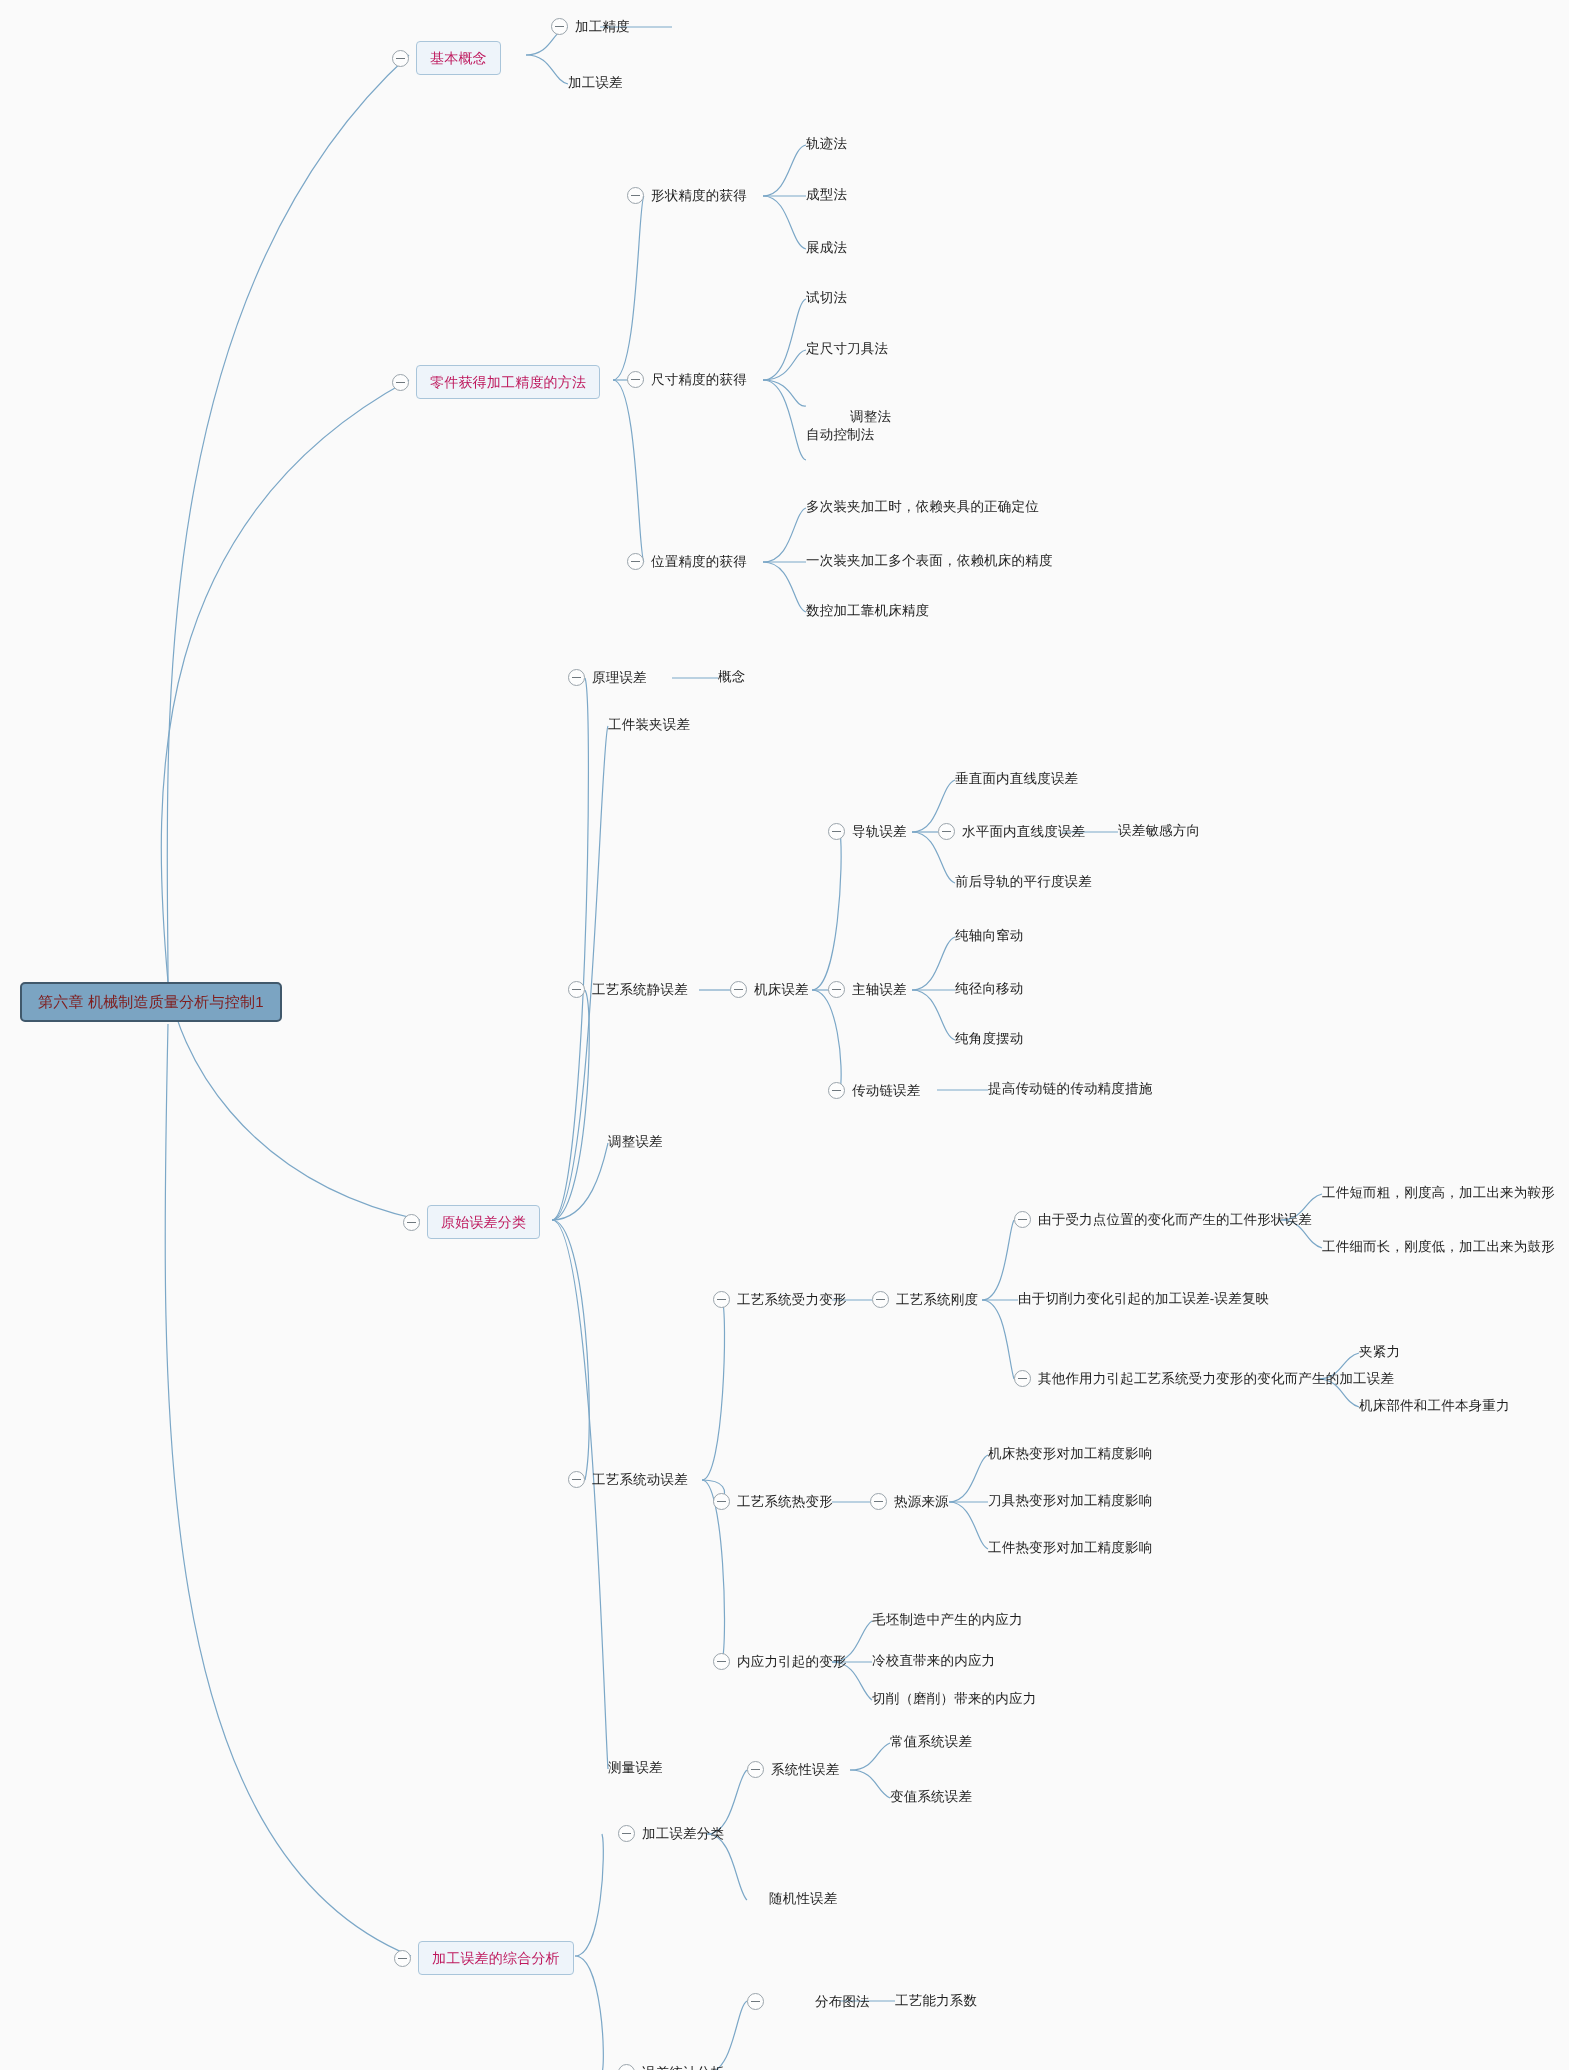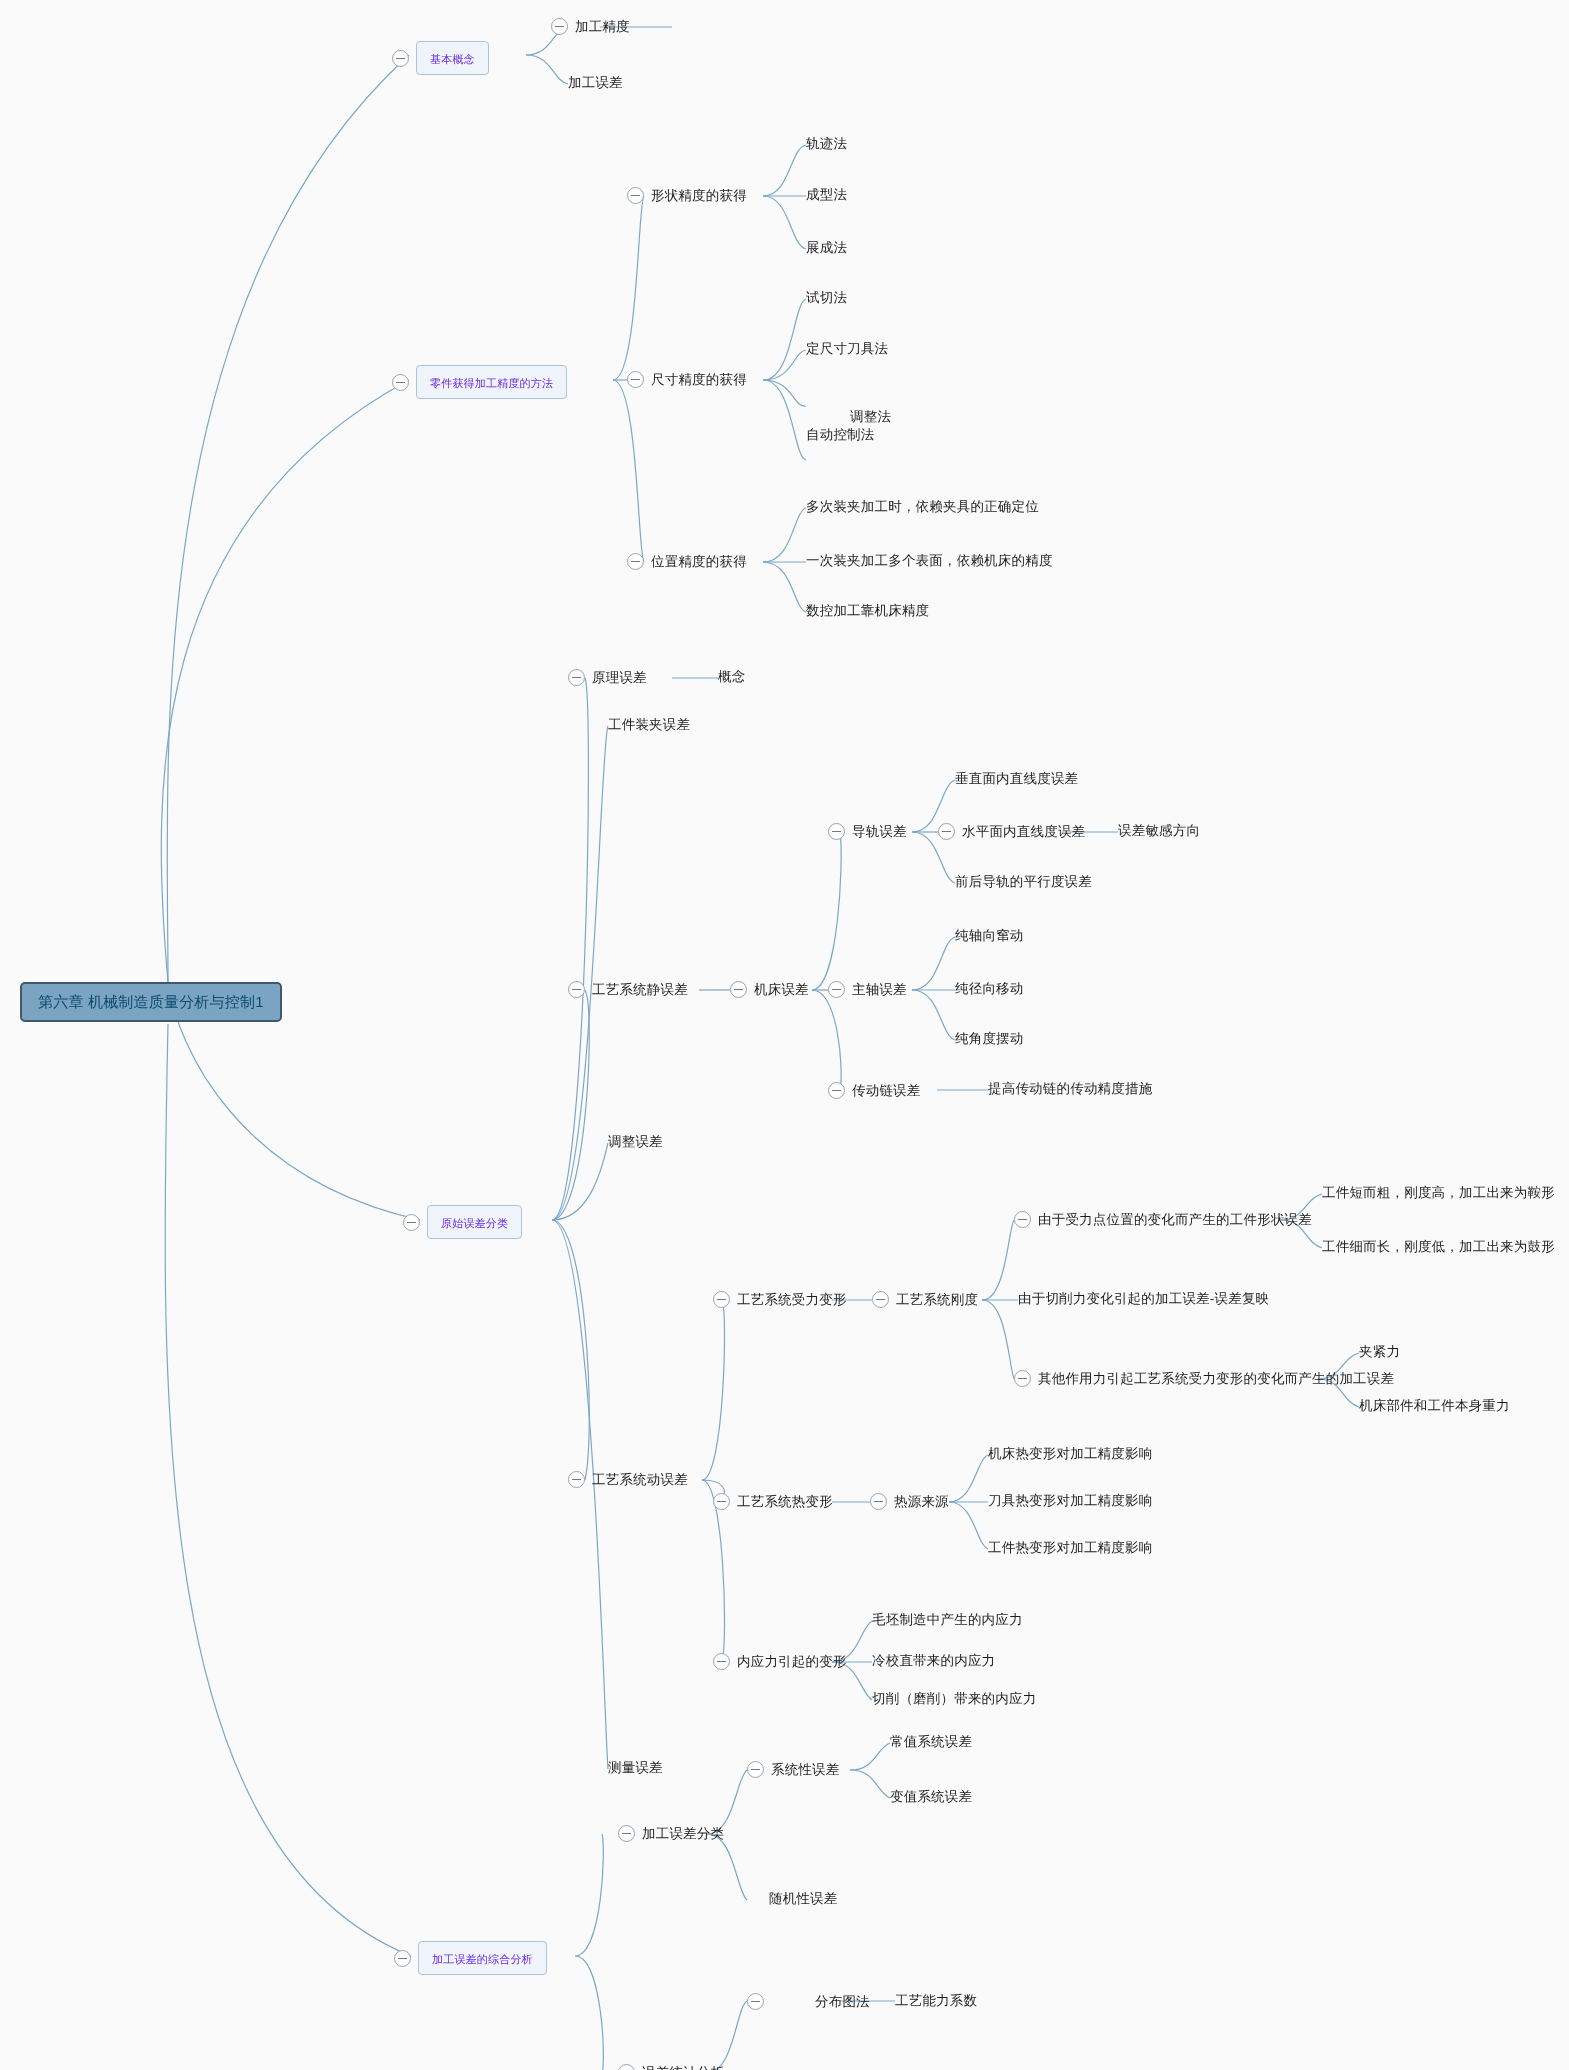--- a/index.html
+++ b/index.html
@@ -23,30 +23,30 @@
   .lbl{font-size:13.5px;color:#1d1d1d;line-height:1;letter-spacing:.2px;}
   
   .root{
     position:absolute;
     background:#7ba4c2;
     border:2px solid #40586b;
     border-radius:5px;
     padding:9px 16px;
     box-sizing:border-box;
   }
-  .root .lbl{color:#0c4a6e;font-size:15px;}
+  .root .lbl{color:#7f1d1d;font-size:15px;}
   
   .boxed{
     background:#eef4fa;
     border:1px solid #a9c5da;
     border-radius:4px;
     padding:7px 13px;
     box-sizing:border-box;
   }
-  .boxed .lbl{font-size:11px;color:#6d28d9;}
+  .boxed .lbl{font-size:14px;color:#be185d;}
   .plain{background:transparent;border:none;padding:0;}
 </style>
 </head>
 <body>
 
 <div id="canvas">
 
   <svg id="links" viewBox="0 0 1569 2070">
     <g fill="none" stroke="#7ba7c7" stroke-width="1.2">
 

